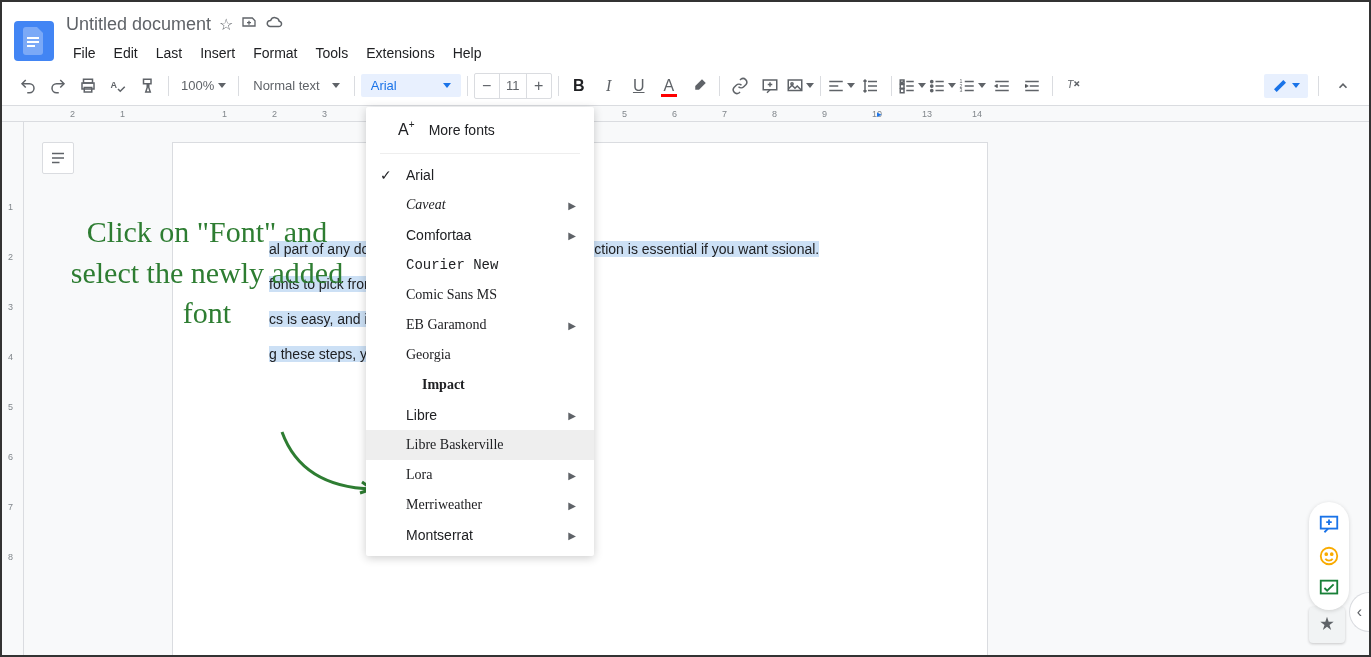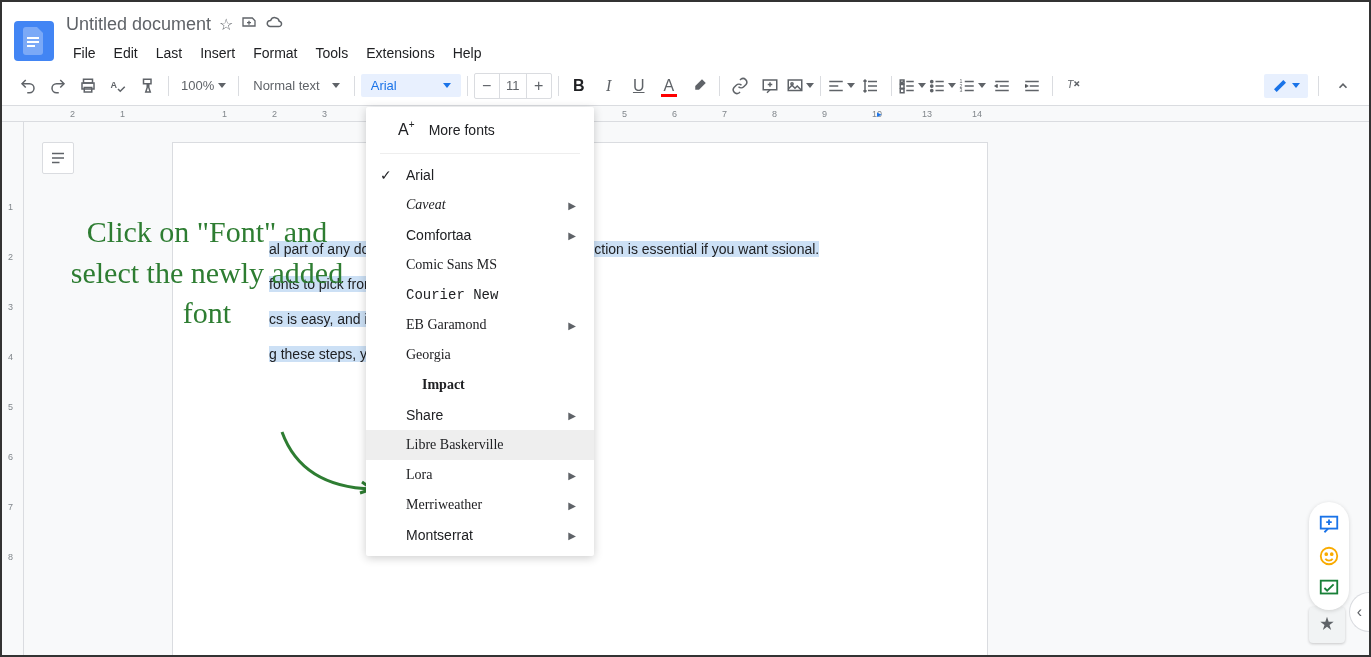--- a/index.html
+++ b/index.html
@@ -354,37 +354,37 @@
       </div>
       <div class="font-item">
         <span style="font-family: cursive; font-style: italic;">Caveat</span>
         <span class="submenu-arrow">▶</span>
       </div>
       <div class="font-item">
         <span style="font-family: sans-serif;">Comfortaa</span>
         <span class="submenu-arrow">▶</span>
       </div>
       <div class="font-item">
+        <span style="font-family: &quot;Courier New&quot;, monospace;">Courier New</span>
+      </div>
+      <div class="font-item">
         <span style="font-family: &quot;Comic Sans MS&quot;, cursive;">Comic Sans MS</span>
       </div>
       <div class="font-item">
-        <span style="font-family: &quot;Courier New&quot;, monospace;">Courier New</span>
-      </div>
-      <div class="font-item">
         <span style="font-family: Georgia, serif;">EB Garamond</span>
         <span class="submenu-arrow">▶</span>
       </div>
       <div class="font-item">
         <span style="font-family: Georgia, serif;">Georgia</span>
       </div>
       <div class="font-item">
         <span style="font-family: Liberation Serif, serif; font-weight: bold; margin-left: 16px;">Impact</span>
       </div>
       <div class="font-item">
-        <span style="font-family: sans-serif;">Share</span>
+        <span style="font-family: sans-serif;">Libre</span>
         <span class="submenu-arrow">▶</span>
       </div>
       <div class="font-item highlighted">
         <span style="font-family: Georgia, serif;">Libre Baskerville</span>
       </div>
       <div class="font-item">
         <span style="font-family: Georgia, serif;">Lora</span>
         <span class="submenu-arrow">▶</span>
       </div>
       <div class="font-item">

